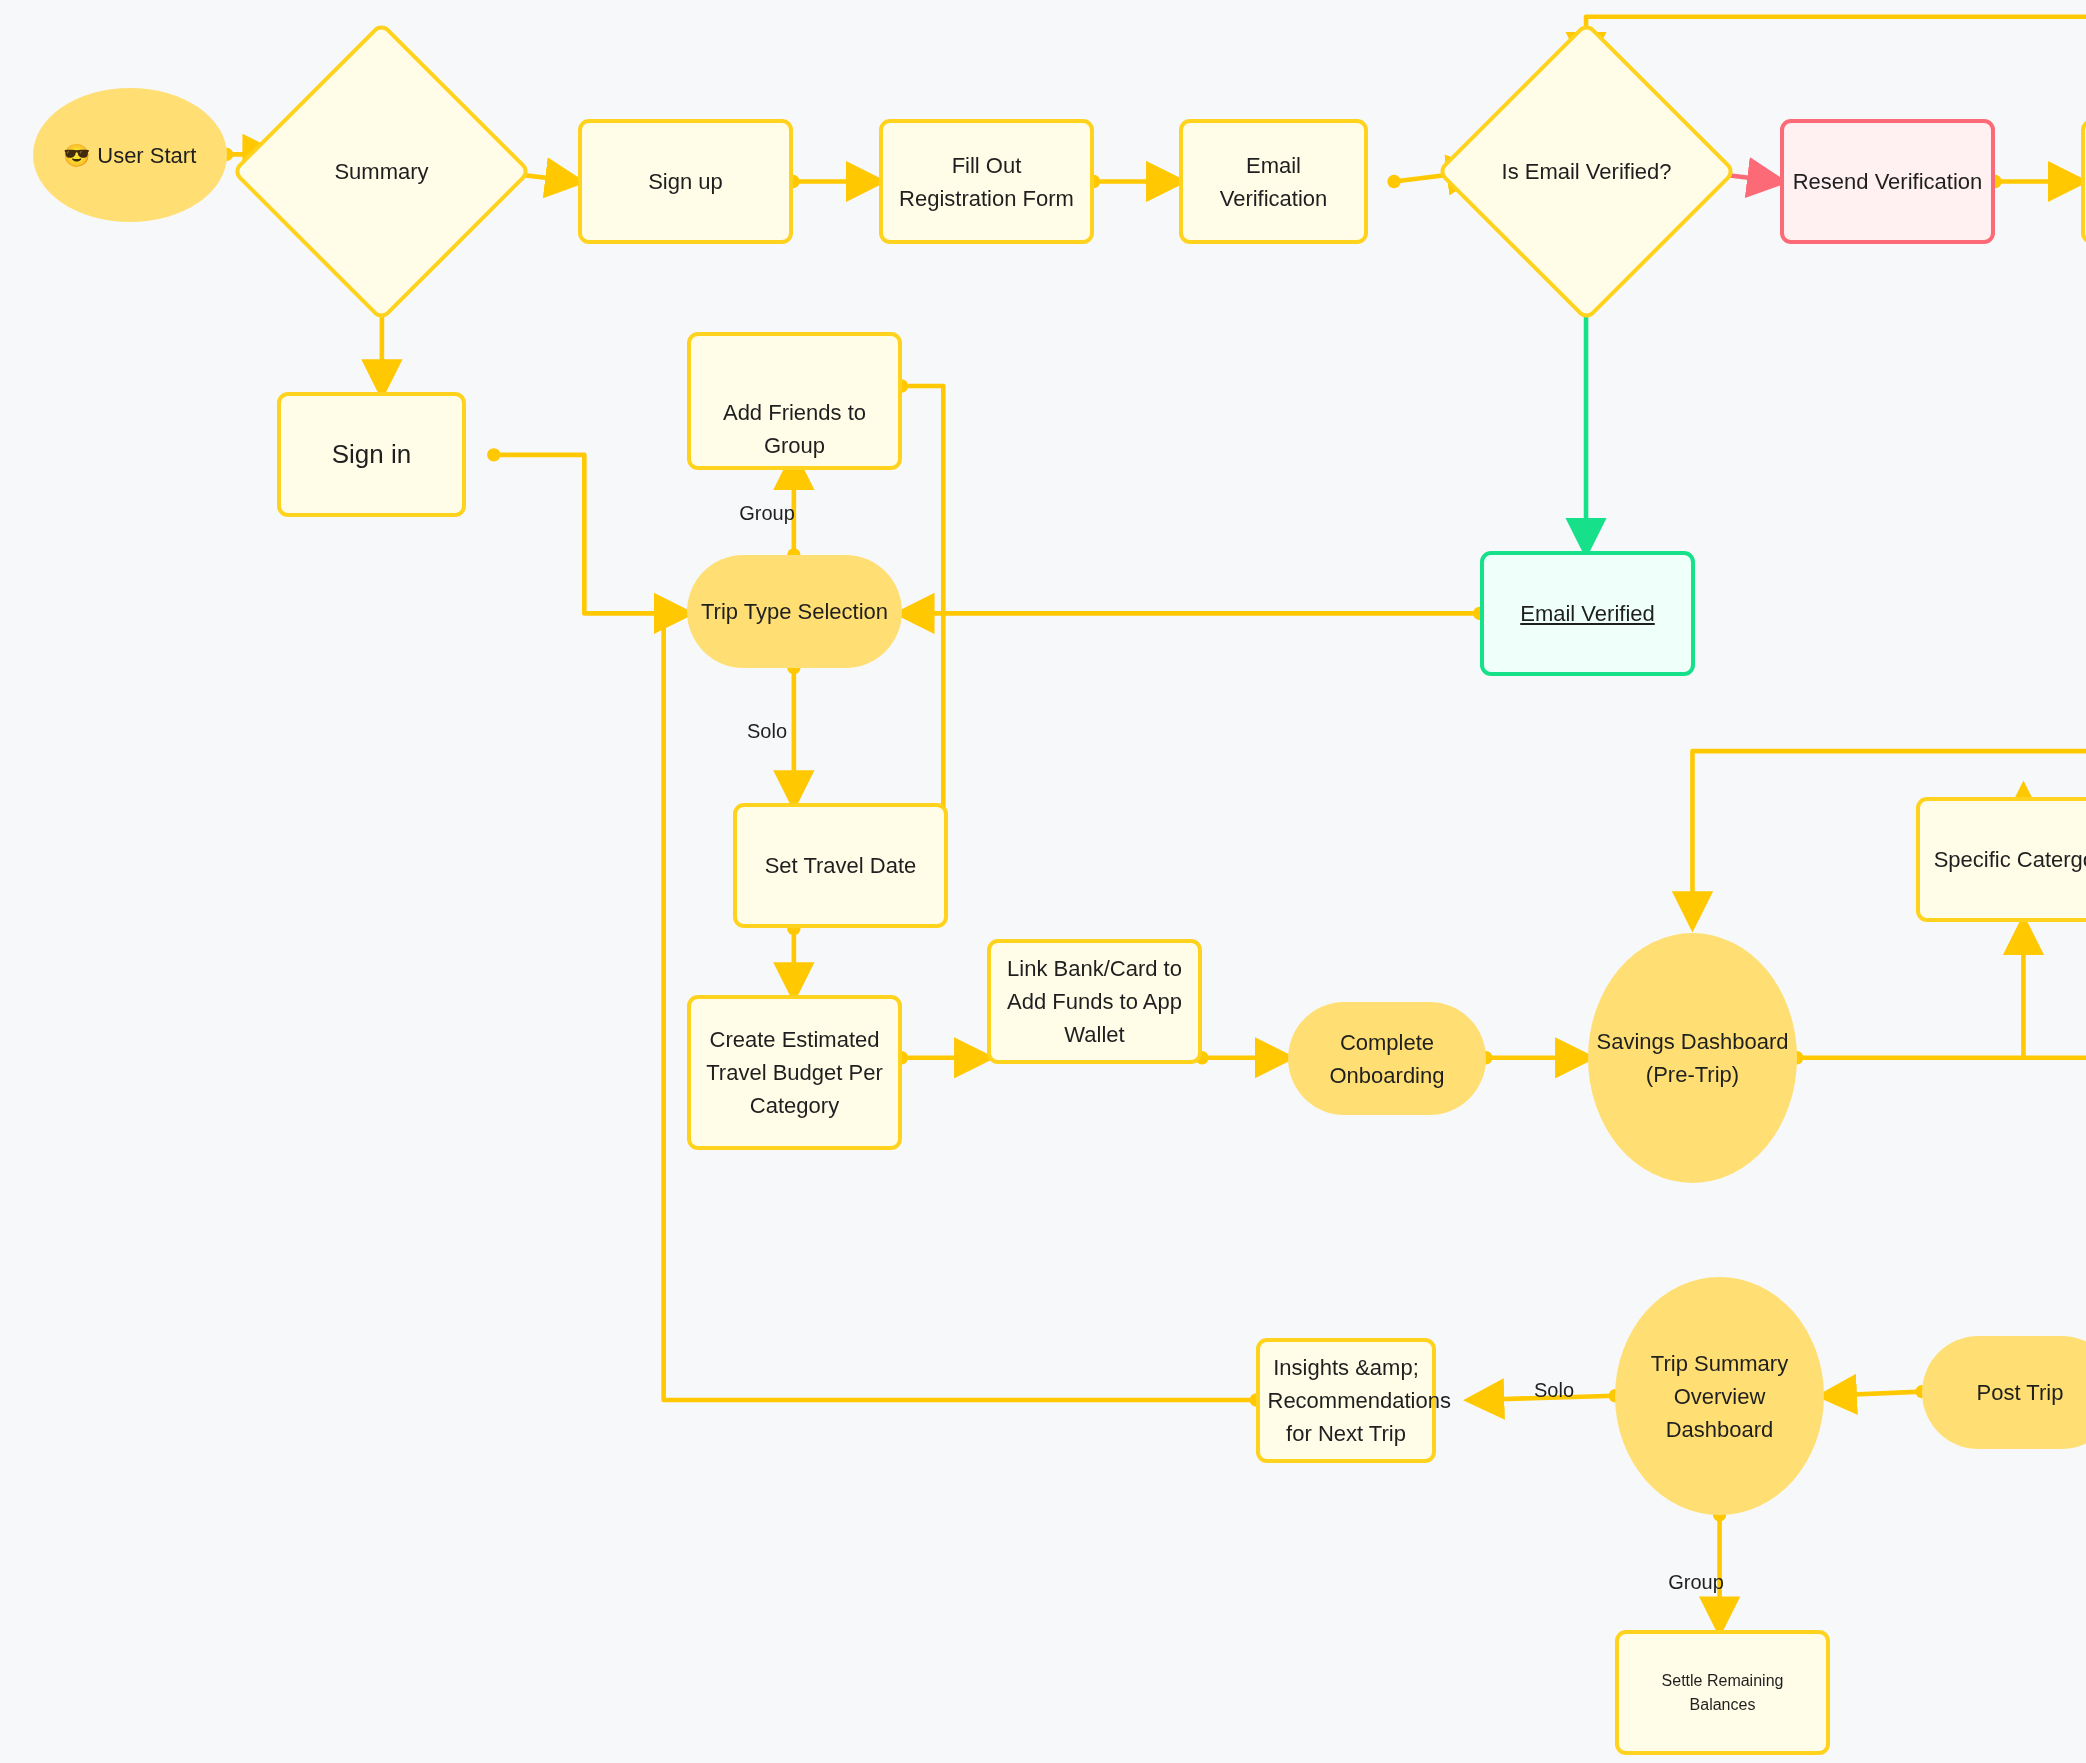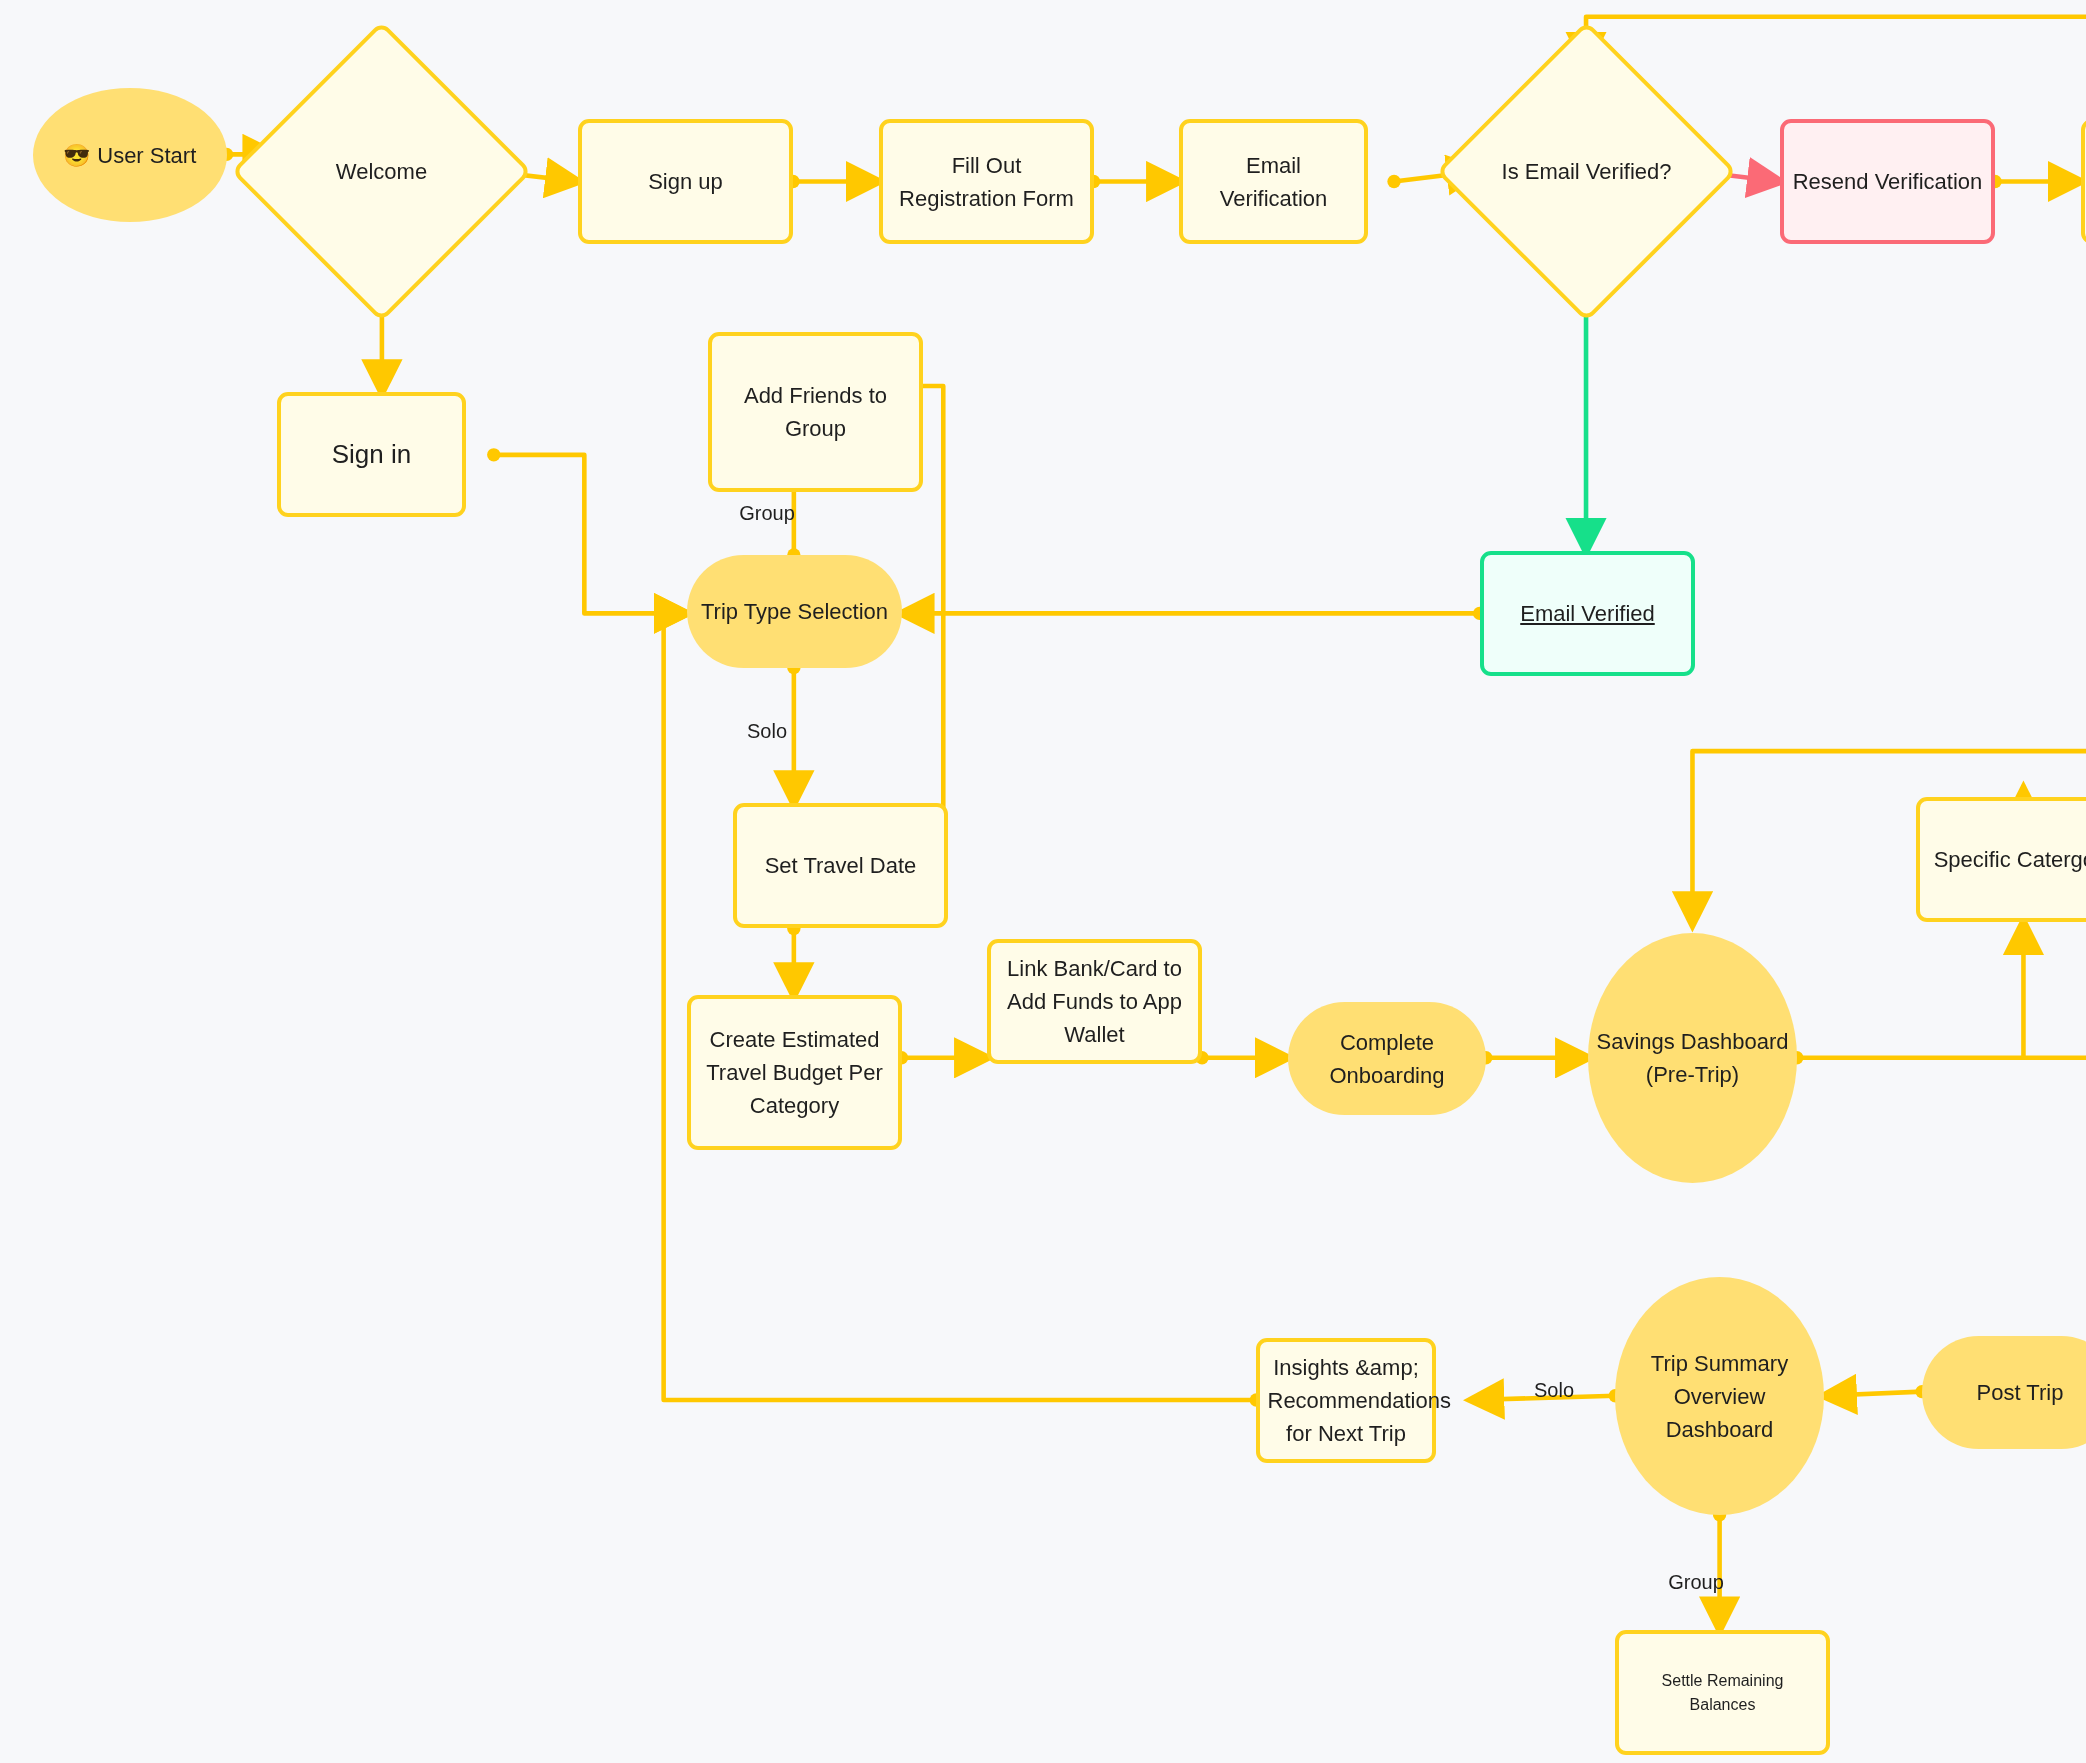--- a/index.html
+++ b/index.html
@@ -218,21 +218,21 @@
       <circle cx="3800" cy="665" r="16" fill="#16e08a" stroke="none"></circle>
     </g>
   </svg>
 
   <div id="node-layer">
       <div class="node n-ellipse" style="left: 33px; top: 88px; width: 194px; height: 134px; font-size: 22px;">
         <span class="lbl">😎 User Start</span>
       </div>
       <div class="node n-diamond" style="left: 275px; top: 65px; width: 213px; height: 213px; font-size: 22px;">
         <div class="dia-bg"></div>
-        <span class="lbl">Welcome</span>
+        <span class="lbl">Summary</span>
       </div>
       <div class="node n-rect" style="left: 578px; top: 119px; width: 215px; height: 125px; font-size: 22px;">
         <span class="lbl">Sign up</span>
       </div>
       <div class="node n-rect" style="left: 879px; top: 119px; width: 215px; height: 125px; font-size: 22px;">
         <span class="lbl">Fill Out Registration Form</span>
       </div>
       <div class="node n-rect" style="left: 1179px; top: 119px; width: 189px; height: 125px; font-size: 22px;">
         <span class="lbl">Email Verification</span>
       </div>
@@ -240,21 +240,21 @@
         <div class="dia-bg"></div>
         <span class="lbl">Is Email Verified?</span>
       </div>
       <div class="node n-rect-danger" style="left: 1780px; top: 119px; width: 215px; height: 125px; font-size: 22px;">
         <span class="lbl">Resend Verification</span>
       </div>
       <div class="node n-rect" style="left: 2081px; top: 119px; width: 215px; height: 125px; font-size: 22px;"></div>
       <div class="node n-rect" style="left: 277px; top: 392px; width: 189px; height: 125px; font-size: 26px;">
         <span class="lbl">Sign in</span>
       </div>
-      <div class="node n-rect" style="left: 708px; top: 332px; width: 215px; height: 160px; font-size: 22px;">
+      <div class="node n-rect" style="left: 687px; top: 332px; width: 215px; height: 138px; font-size: 22px; align-items: flex-end;">
         <span class="lbl">Add Friends to Group</span>
       </div>
       <div class="node n-stadium" style="left: 687px; top: 555px; width: 215px; height: 113px; font-size: 22px;">
         <span class="lbl">Trip Type Selection</span>
       </div>
       <div class="node n-rect" style="left: 687px; top: 803px; width: 215px; height: 125px; font-size: 22px; margin-left: 46px;">
         <span class="lbl">Set Travel Date</span>
       </div>
       <div class="node n-rect" style="left: 687px; top: 995px; width: 215px; height: 155px; font-size: 22px;">
         <span class="lbl">Create Estimated Travel Budget Per Category</span>

